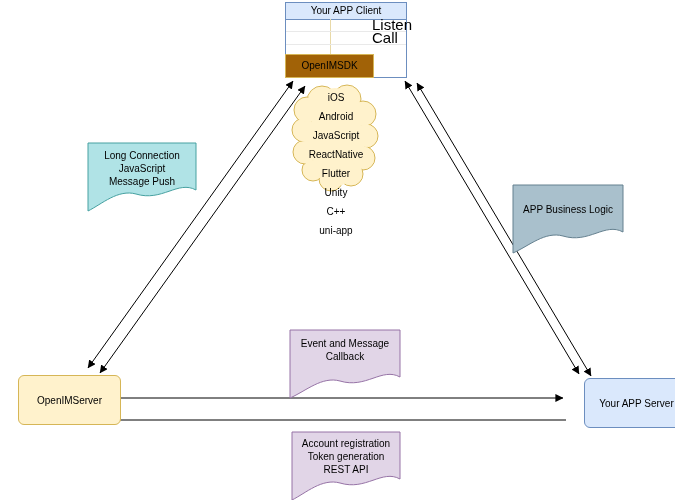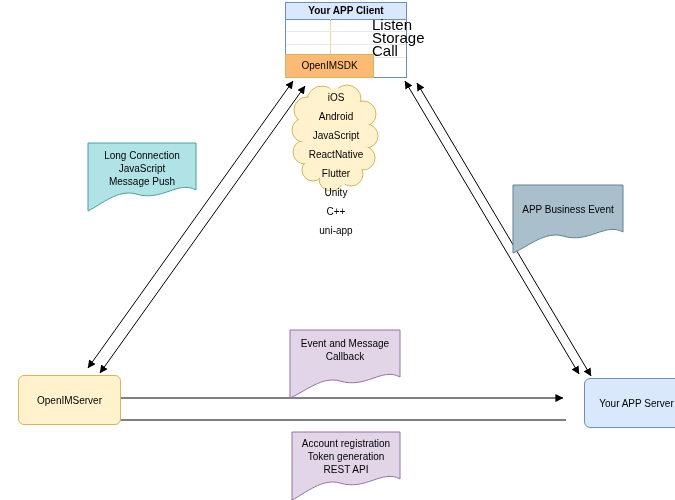--- a/index.html
+++ b/index.html
@@ -5,27 +5,27 @@
   html,body{margin:0;padding:0;background:#fff;}
   .canvas{
     position:relative;width:675px;height:500px;background:#ffffff;overflow:hidden;
     font-family:"Liberation Sans",sans-serif;color:#000;
   }
   .layer{position:absolute;left:0;top:0;width:675px;height:500px;}
 
   
   .client-box{position:absolute;left:285px;top:2px;width:122px;height:76px;background:#fff;
     border:1px solid #6c8ebf;box-sizing:border-box;}
-  .client-header{height:16px;line-height:16px;text-align:center;font-weight:bold;font-size:10px;
+  .client-header{height:16px;line-height:16px;text-align:center;font-weight:normal;font-size:10px;
     background:#dae8fc;border-bottom:1px solid #6c8ebf;}
   .client-vline{position:absolute;left:44px;top:16px;height:36px;width:0;border-left:1px solid #e8d9a8;}
   .client-rows{position:absolute;left:0;top:16px;right:0;}
   .client-row{height:12px;line-height:12px;font-size:15px;padding-left:86px;
     border-bottom:1px solid #e9e9e9;box-sizing:content-box;}
-  .sdk-box{position:absolute;left:-1px;bottom:-1px;width:89px;height:24px;background:#fdba74;
+  .sdk-box{position:absolute;left:-1px;bottom:-1px;width:89px;height:24px;background:#a16207;
     border:1px solid #d6b656;font-size:10px;line-height:22px;text-align:center;box-sizing:border-box;}
 
   
   .cloud-text{position:absolute;left:291px;top:88px;width:90px;text-align:center;
     font-size:10px;line-height:19px;white-space:pre-line;}
 
   
   .note-text{position:absolute;text-align:center;font-size:10px;line-height:13px;white-space:pre-line;}
   .note-long-connection{left:88px;top:149px;width:108px;}
   .note-business-logic{left:513px;top:203px;width:110px;}
@@ -91,39 +91,38 @@
       <circle cx="335" cy="112" r="24" fill="#fff2cc"></circle>
       <circle cx="336" cy="168" r="18" fill="#fff2cc"></circle>
     </g>
   </svg>
 
   <div class="client-box">
     <div class="client-header">Your APP Client</div>
     <div class="client-vline"></div>
     <div class="client-rows">
       <div class="client-row">Listen</div>
-      <div class="client-row">Storage</div>
       <div class="client-row">Call</div>
     </div>
     <div class="sdk-box">OpenIMSDK</div>
   </div>
 
   <div class="cloud-text">iOS
 Android
 JavaScript
 ReactNative
 Flutter
 Unity
 C++
 uni-app</div>
 
   <div class="note-text note-long-connection">Long Connection
 JavaScript
 Message Push</div>
-  <div class="note-text note-business-logic">APP Business Event</div>
+  <div class="note-text note-business-logic">APP Business Logic</div>
   <div class="note-text note-event-callback">Event and Message
 Callback</div>
   <div class="note-text note-rest-api">Account registration
 Token generation
 REST API</div>
 
   <div class="node node-openim">OpenIMServer</div>
   <div class="node node-app">Your APP Server</div>
 
 </div>

